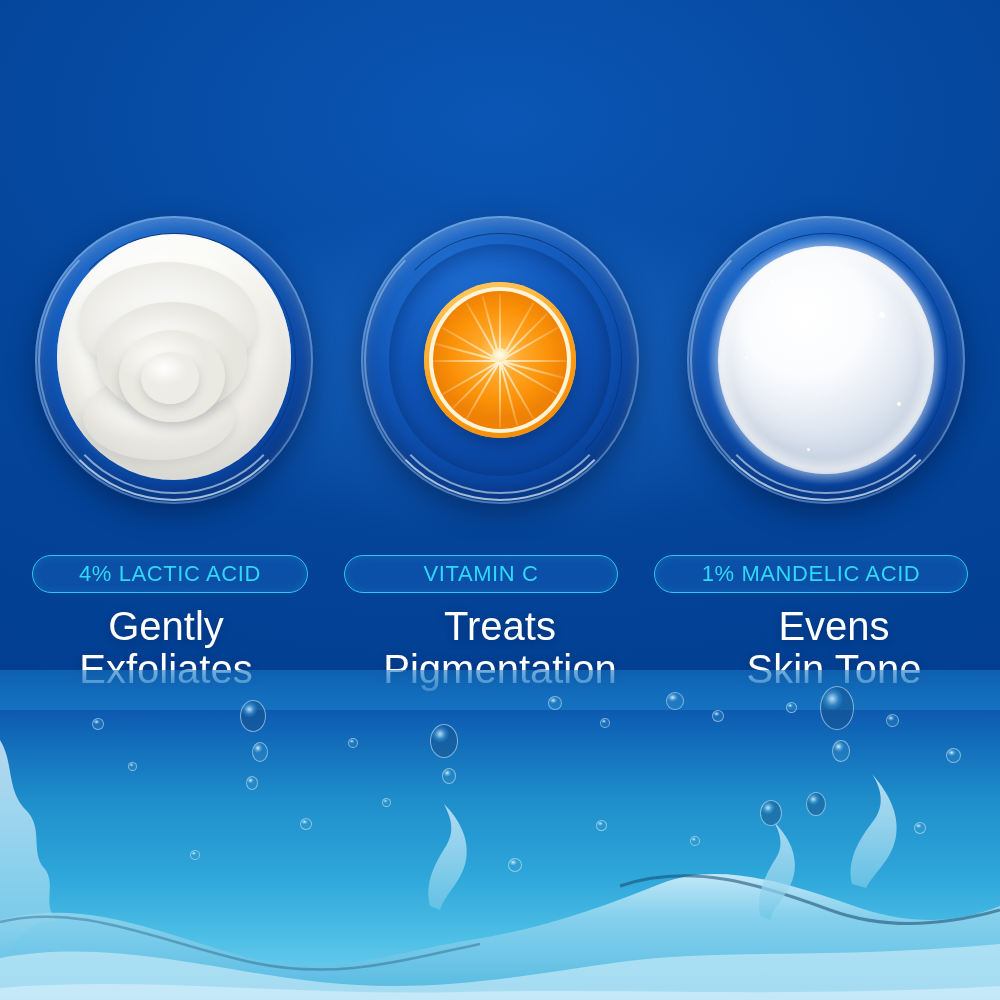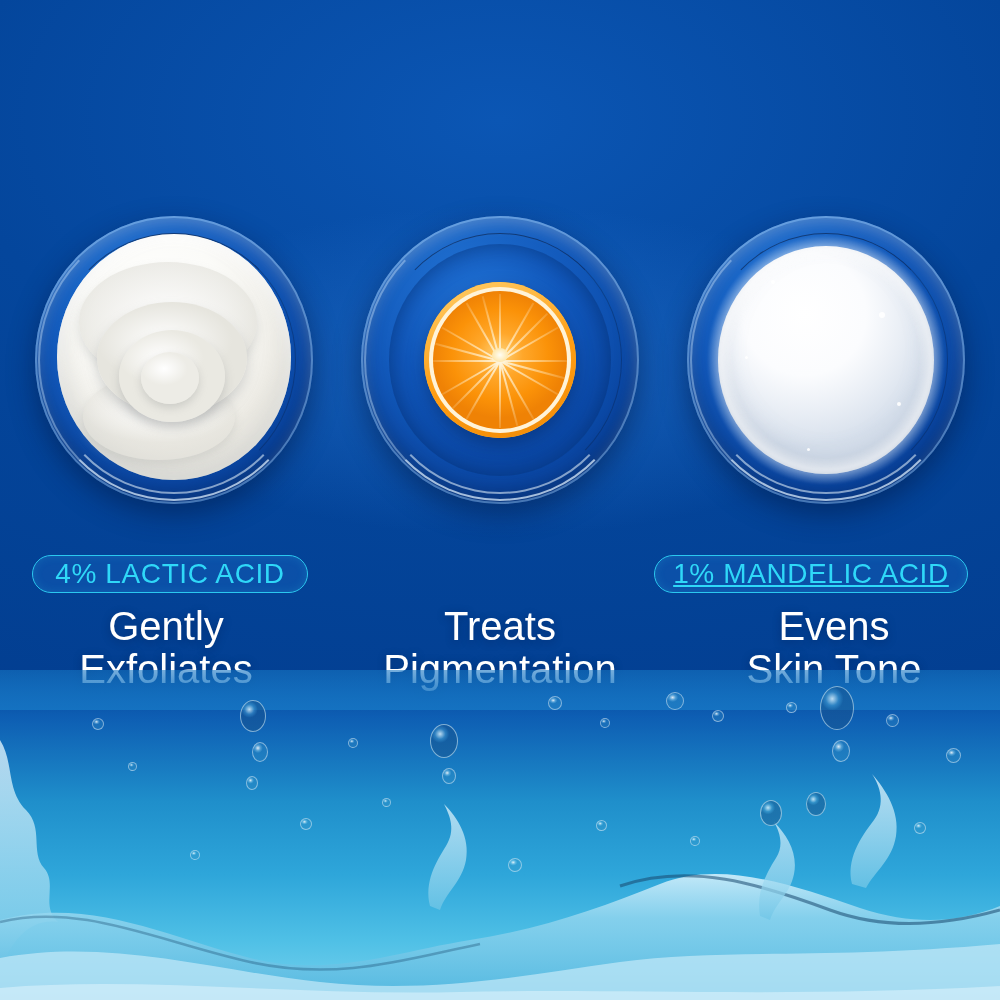--- a/index.html
+++ b/index.html
@@ -186,28 +186,28 @@
   .pill-row{
     position:absolute; top:555px; left:0; width:100%;
     display:flex; justify-content:space-between;
     padding:0 32px;
   }
   .pill{
     height:38px; display:flex; align-items:center; justify-content:center;
     border:1.6px solid #2bc8ef;
     border-radius:19px;
     color:#2fd8f8;
-    font-size:28px; letter-spacing:.6px;
+    font-size:22px; letter-spacing:.6px;
     background:rgba(30,105,200,.35);
     box-shadow:0 0 10px rgba(43,200,239,.18) inset;
     white-space:nowrap;
   }
   .pill.p1{ width:276px; }
   .pill.p2{ width:274px; }
-  .pill.p3{ width:314px;text-decoration:underline; }
+  .pill.p3{ width:314px; }
 
   
   .cap-row{
     position:absolute; top:605px; left:0; width:100%;
     display:flex; justify-content:space-between;
     padding:0 0;
     pointer-events:none;
   }
   .cap{
     width:332px; text-align:center; color:#ffffff;
@@ -315,20 +315,21 @@
         <div class="rim-arc c"></div>
         <div class="rim-arc b"></div>
         <div class="rim-arc a"></div>
       </div>
     </div>
 
   </div>
 
   <div class="pill-row">
     <div class="pill p1">4% LACTIC ACID</div>
+    <div class="pill p2">VITAMIN C</div>
     <div class="pill p3">1% MANDELIC ACID</div>
   </div>
 
   <div class="cap-row">
     <div class="cap">
       <span>Gently</span>
       <span class="l2">Exfoliates</span>
     </div>
     <div class="cap">
       <span>Treats</span>

